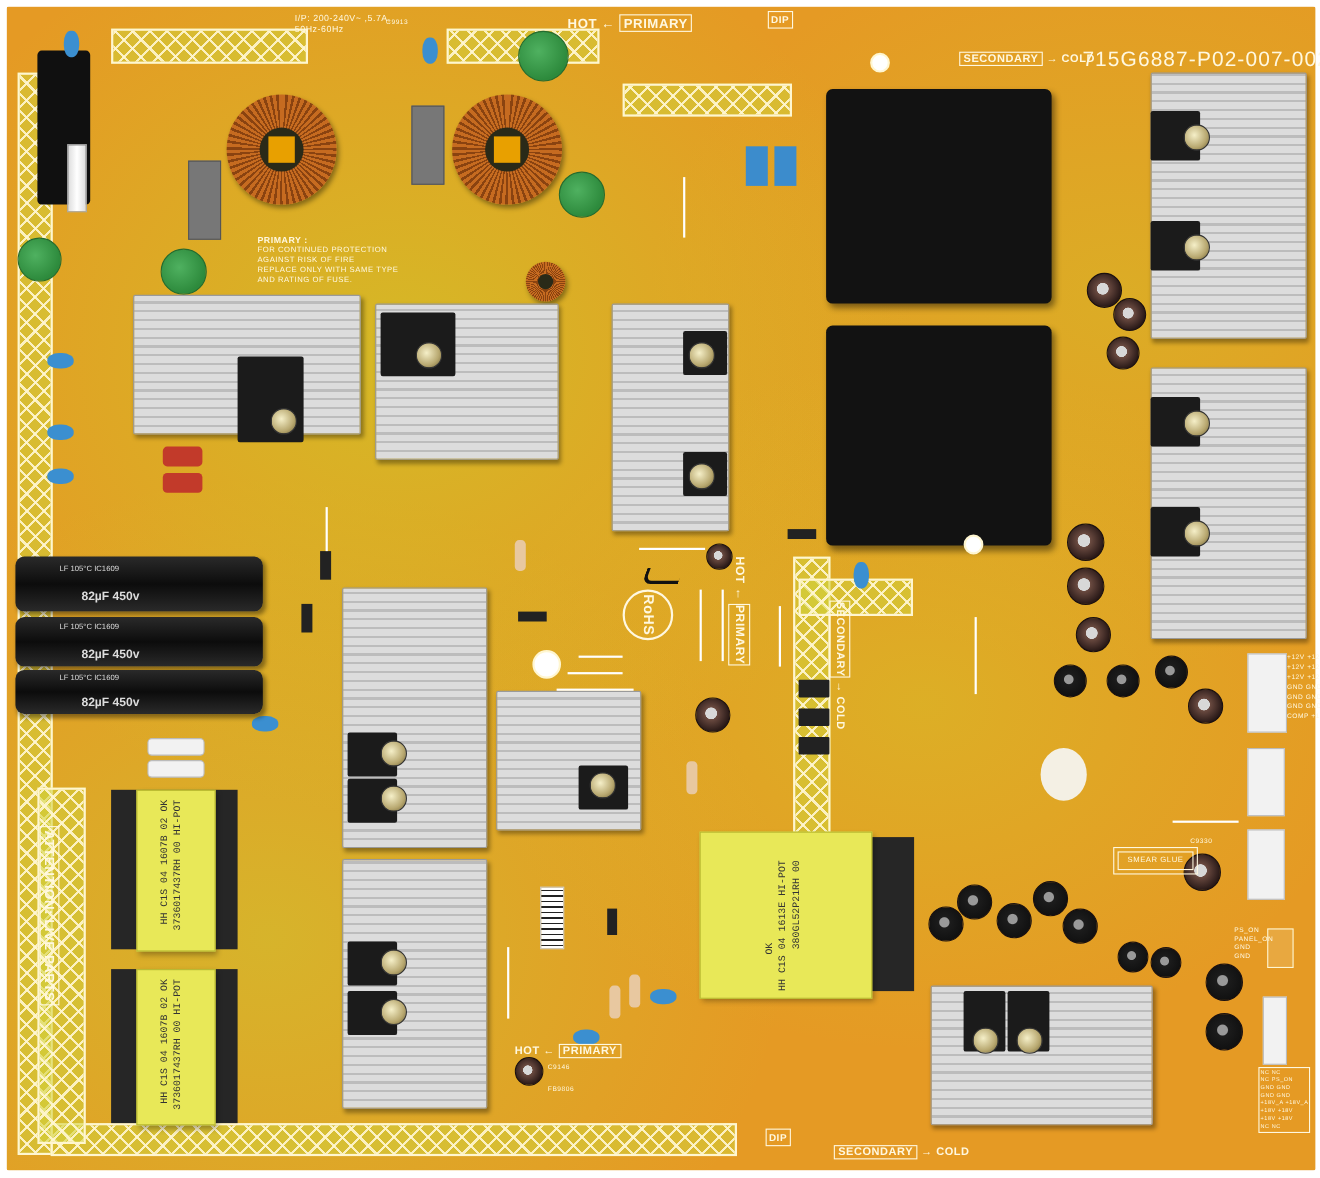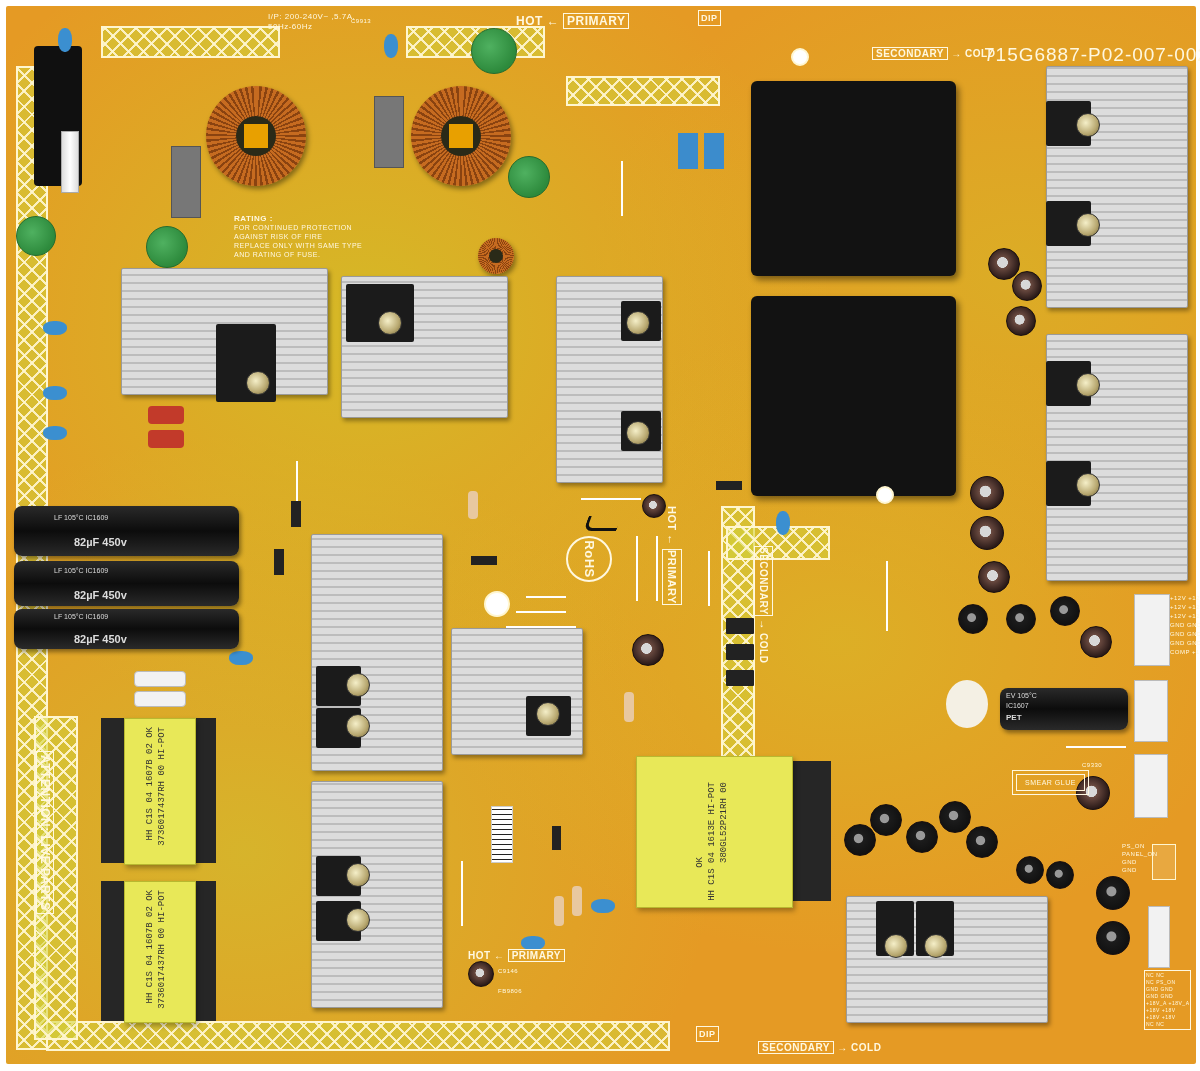--- a/index.html
+++ b/index.html
@@ -105,21 +105,21 @@
   <div class="varistor" style="left:140px;top:220px;width:40px;height:40px;"></div>
 
   <div class="toroid" style="left:200px;top:80px;width:100px;height:100px;"></div>
   <div class="toroid-band" style="left:238px;top:118px;width:24px;height:24px;"></div>
   <div class="toroid" style="left:405px;top:80px;width:100px;height:100px;"></div>
   <div class="toroid-band" style="left:443px;top:118px;width:24px;height:24px;"></div>
   <div class="toroid" style="left:472px;top:232px;width:36px;height:36px;"></div>
   <div class="gray-choke" style="left:165px;top:140px;width:28px;height:70px;"></div>
   <div class="gray-choke" style="left:368px;top:90px;width:28px;height:70px;"></div>
 
-  <div class="silk small-text" style="left:228px;top:208px;font-size:8px;font-weight:bold;">RATING :</div>
+  <div class="silk small-text" style="left:228px;top:208px;font-size:8px;font-weight:bold;">PRIMARY :</div>
   <div class="silk small-text" style="left:228px;top:218px;font-size:7px;">FOR CONTINUED PROTECTION</div>
   <div class="silk small-text" style="left:228px;top:227px;font-size:7px;">AGAINST RISK OF FIRE</div>
   <div class="silk small-text" style="left:228px;top:236px;font-size:7px;">REPLACE ONLY WITH SAME TYPE</div>
   <div class="silk small-text" style="left:228px;top:245px;font-size:7px;">AND RATING OF FUSE.</div>
 
   <div class="ycap" style="left:52px;top:22px;"></div>
   <div class="ycap" style="left:378px;top:28px;"></div>
   <div class="ycap" style="left:42px;top:310px;transform:rotate(90deg);"></div>
   <div class="ycap" style="left:42px;top:375px;transform:rotate(90deg);"></div>
   <div class="ycap" style="left:42px;top:415px;transform:rotate(90deg);"></div>
@@ -247,25 +247,20 @@
     <span class="tf-text" style="left:20px;top:8px;">HH C1S 04 1607B 02  OK</span>
   </div>
 
   <div class="tf-core" style="left:785px;top:755px;width:40px;height:140px;"></div>
   <div class="tf-yellow" style="left:630px;top:750px;width:155px;height:150px;">
     <span class="tf-text" style="left:82px;top:25px;">380GL52P21RH  00</span>
     <span class="tf-text" style="left:70px;top:25px;">HH  C1S  04  1613E  HI-POT</span>
     <span class="tf-text" style="left:58px;top:100px;">OK</span>
   </div>
 
-  <div class="cap-bulk" style="left:994px;top:682px;width:128px;height:42px;">
-    <span class="cap-bulk-text" style="left:6px;top:4px;font-size:7px;font-weight:normal;">EV 105°C</span>
-    <span class="cap-bulk-text" style="left:6px;top:14px;font-size:7px;font-weight:normal;">IC1607</span>
-    <span class="cap-bulk-text" style="left:6px;top:25px;font-size:8px;">PET</span>
-  </div>
   <div style="position:absolute;left:940px;top:674px;width:42px;height:48px;border-radius:50%;background:#f4f0e4;"></div>
 
   <div class="connector" style="left:1128px;top:588px;width:34px;height:70px;"></div>
   <div class="silk small-text" style="left:1164px;top:588px;font-size:6px;line-height:9px;">
     <div><span>+12V</span> <span>+12V</span></div>
     <div><span>+12V</span> <span>+12V</span></div>
     <div><span>+12V</span> <span>+12V</span></div>
     <div><span>GND</span> <span>GND</span></div>
     <div><span>GND</span> <span>GND</span></div>
     <div><span>GND</span> <span>GND</span></div>

